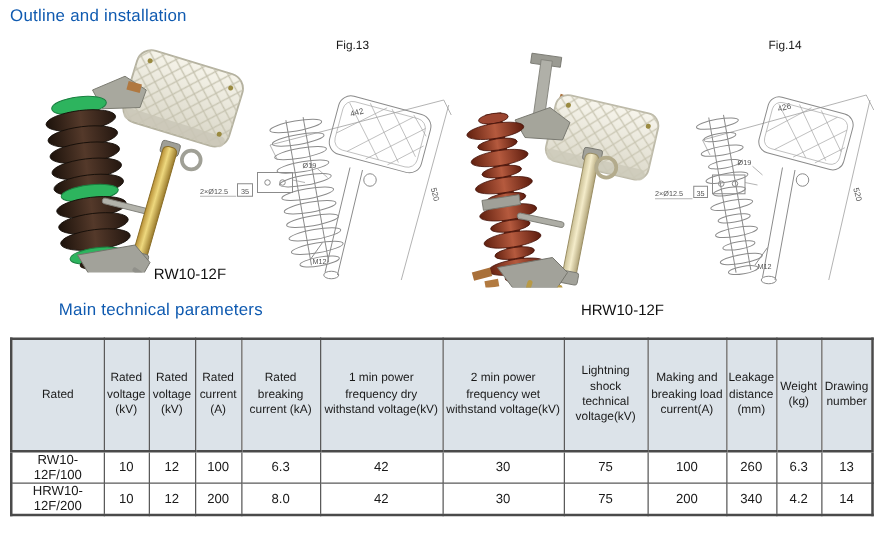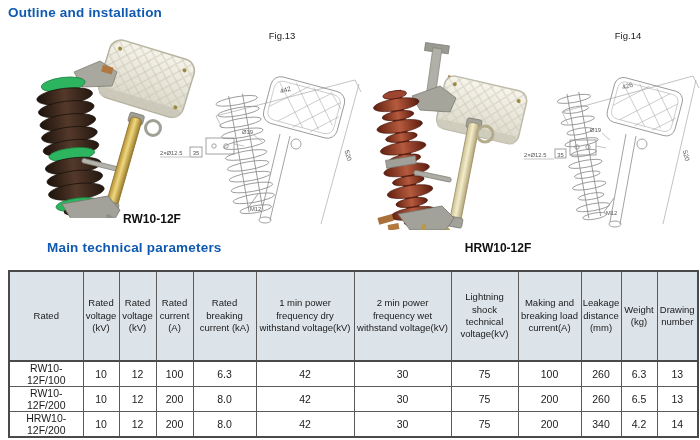--- a/index.html
+++ b/index.html
@@ -2,34 +2,34 @@
 <html style="--heading-blue: #0f5ab0; --table-header-bg: #dce3e9; --table-border: #5a5a5a; --insulator-dark: #33241a; --insulator-red: #8c3a27; --band-green: #2db45e; --tube-yellow: #d9b84a; --tube-cream: #e6dcb4; --mount-white: #eceadd;"><head>
 <meta charset="utf-8">
 <style>
   html,body { margin:0; padding:0; }
   body {
     width:700px; height:440px; position:relative; overflow:hidden;
     background:#ffffff; color:#1a1a1a;
     font-family:"Liberation Sans", sans-serif;
   }
   .heading {
-    position:absolute; left:8px; font-size:13.5px; font-weight:bold;
+    position:absolute; left:8px; font-size:13.5px; font-weight:normal;
     color:var(--heading-blue,#0f5ab0); letter-spacing:.2px;
   }
   #outline-heading { top:5px; }
   #params-heading  { top:240px;margin-left:39px; }
 
   .figwrap { position:absolute; }
   #photo-rw   { left:16px;  top:28px; }
   #fig13      { left:158px; top:26px; }
   #photo-hrw  { left:360px; top:30px; }
   #fig14      { left:522px; top:26px; }
 
   .photo-label {
-    position:absolute; font-size:12px; font-weight:bold; color:#111;
+    position:absolute; font-size:12px; font-weight:normal; color:#111;
     text-align:center; width:110px;
   }
   #rw-label  { left:97px;  top:212px; }
   #hrw-label { left:443px; top:205px;margin-top:36px; }
 
   .fig-caption { font-size:9.5px; fill:#1a1a1a; }
   .dim   { font-size:6.5px; fill:#555; }
   .dim-s { font-size:5.8px; fill:#555; }
   .dwg   { stroke:#8b8b8b; fill:none; stroke-width:.8; }
   .dwg-thin { stroke:#a3a3a3; fill:none; stroke-width:.5; }
@@ -356,34 +356,20 @@
       <td>6.3</td>
       <td>42</td>
       <td>30</td>
       <td>75</td>
       <td>100</td>
       <td>260</td>
       <td>6.3</td>
       <td>13</td>
     </tr>
     <tr>
-      <td>RW10-12F/200</td>
-      <td>10</td>
-      <td>12</td>
-      <td>200</td>
-      <td>8.0</td>
-      <td>42</td>
-      <td>30</td>
-      <td>75</td>
-      <td>200</td>
-      <td>260</td>
-      <td>6.5</td>
-      <td>13</td>
-    </tr>
-    <tr>
       <td>HRW10-12F/200</td>
       <td>10</td>
       <td>12</td>
       <td>200</td>
       <td>8.0</td>
       <td>42</td>
       <td>30</td>
       <td>75</td>
       <td>200</td>
       <td>340</td>

